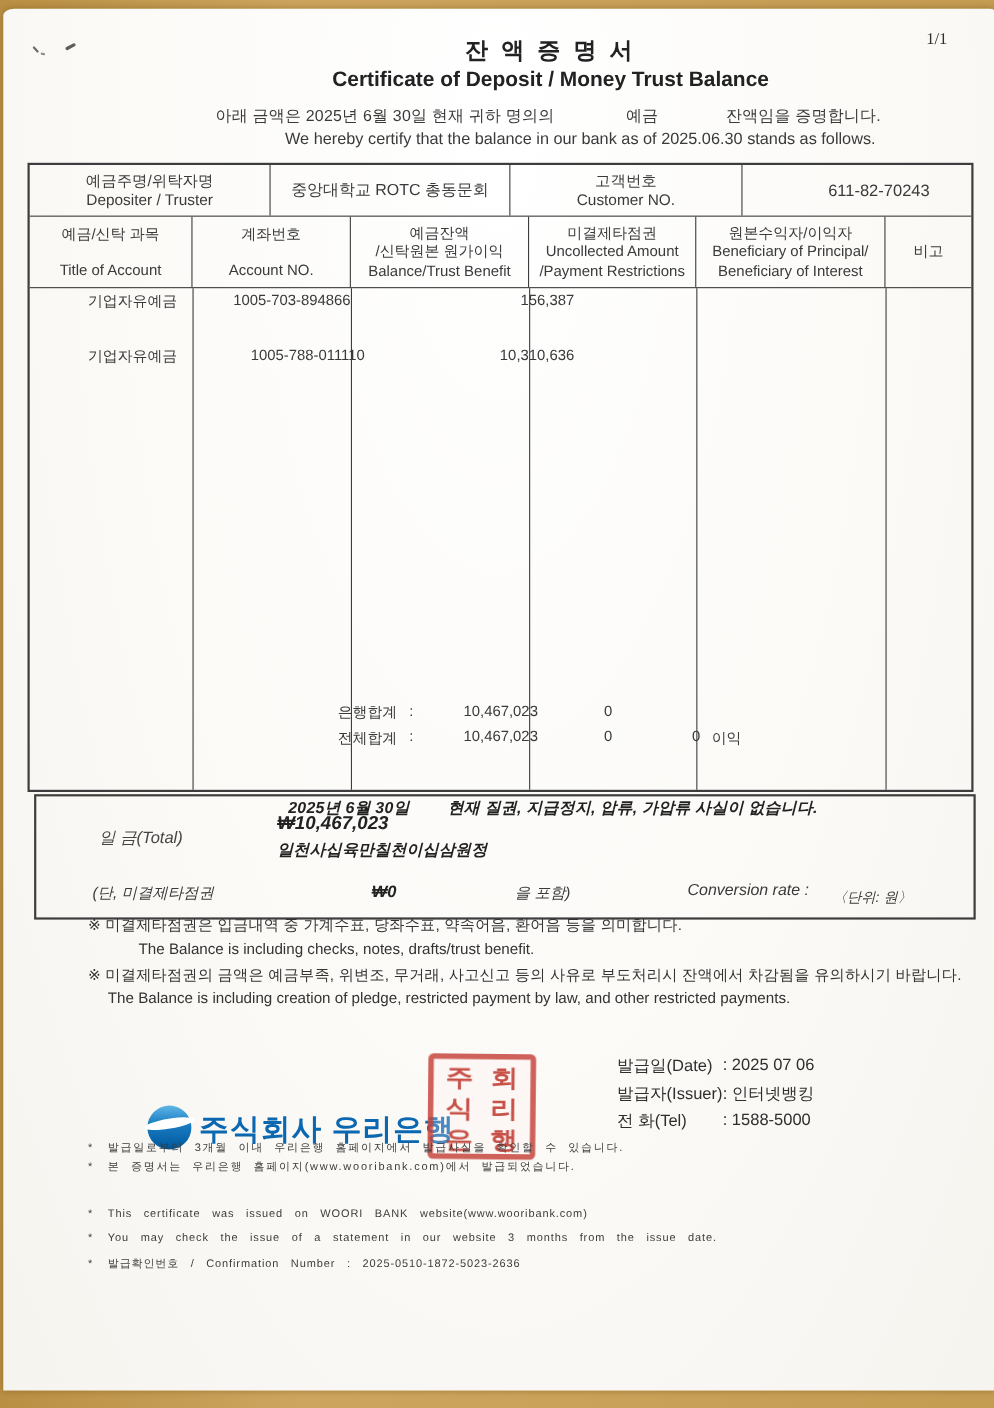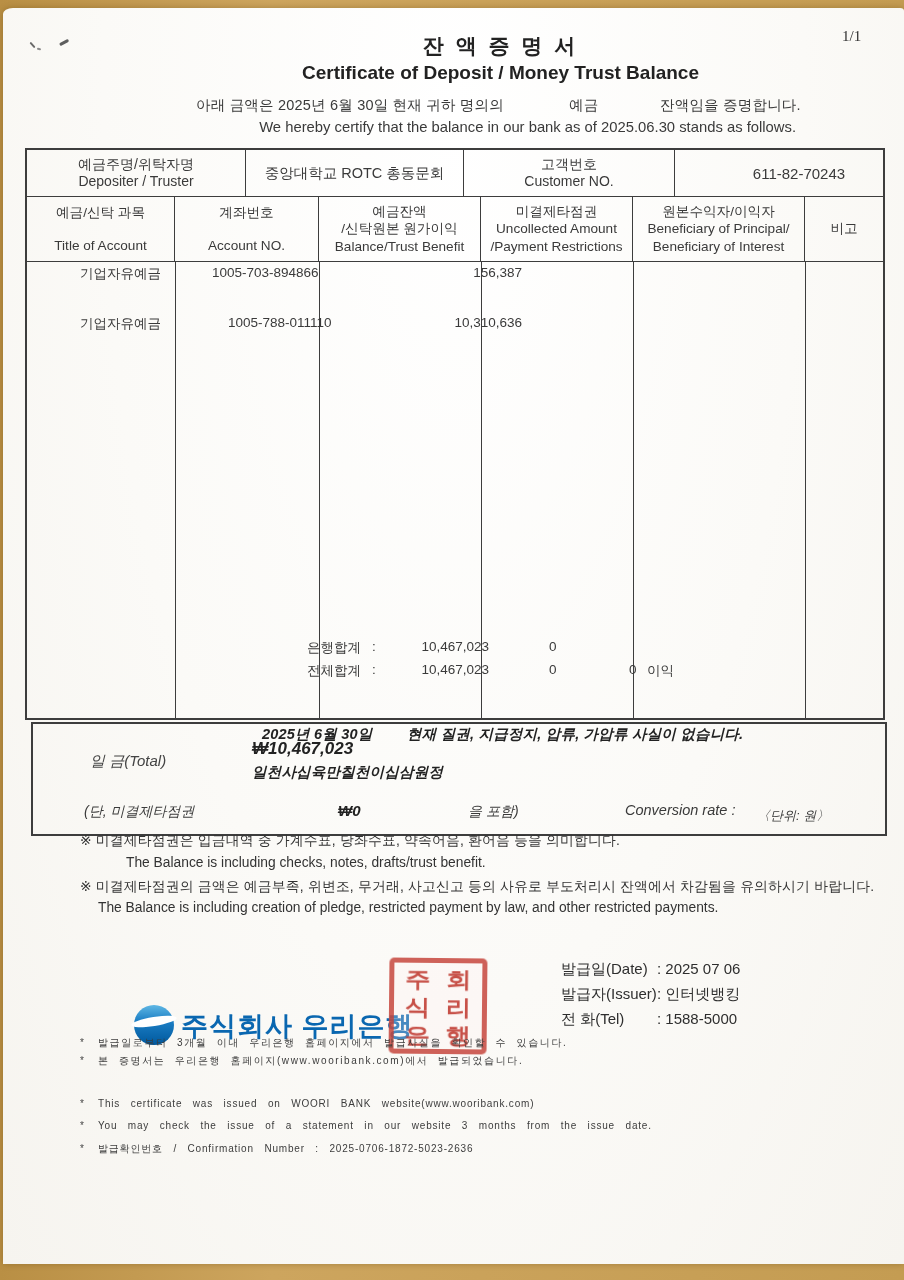--- a/index.html
+++ b/index.html
@@ -217,16 +217,16 @@
   <div class="abs foot fkr" style="left:30px;top:1028px;">
     <span class="bul">*</span><span>발급일로부터 3개월 이내 우리은행 홈페이지에서 발급사실을 확인할 수 있습니다.</span>
   </div>
   <div class="abs foot fen" style="left:30px;top:1090px;">
     <span class="bul">*</span><span>This certificate was issued on WOORI BANK website(www.wooribank.com)</span>
   </div>
   <div class="abs foot fen" style="left:30px;top:1112px;">
     <span class="bul">*</span><span>You may check the issue of a statement in our website 3 months from the issue date.</span>
   </div>
   <div class="abs foot fen" style="left:30px;top:1134px;">
-    <span class="bul">*</span><span>발급확인번호 / Confirmation Number : 2025-0706-1872-5023-2636</span>
+    <span class="bul">*</span><span>발급확인번호 / Confirmation Number : 2025-0510-1872-5023-2636</span>
   </div>
 
 </div>
 
 </body></html>

